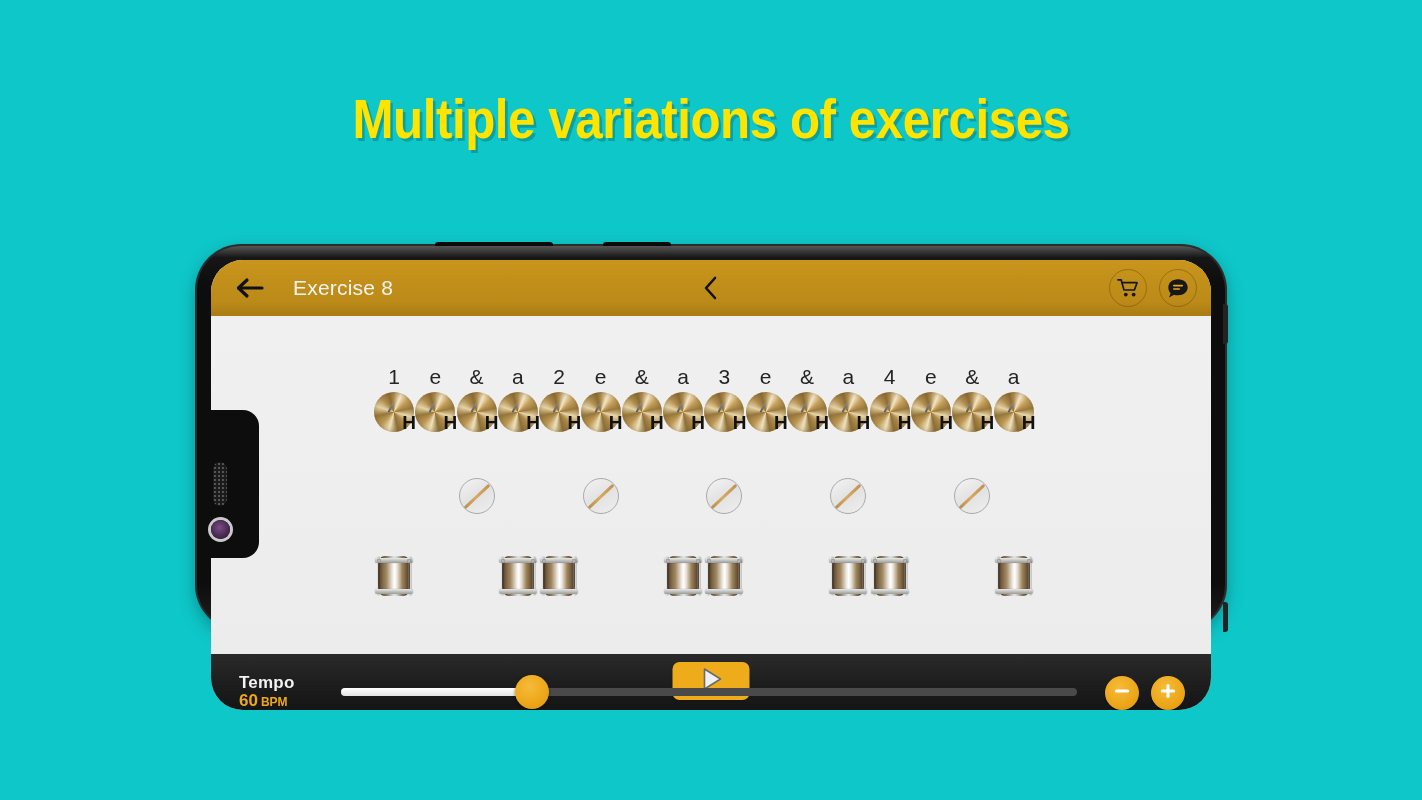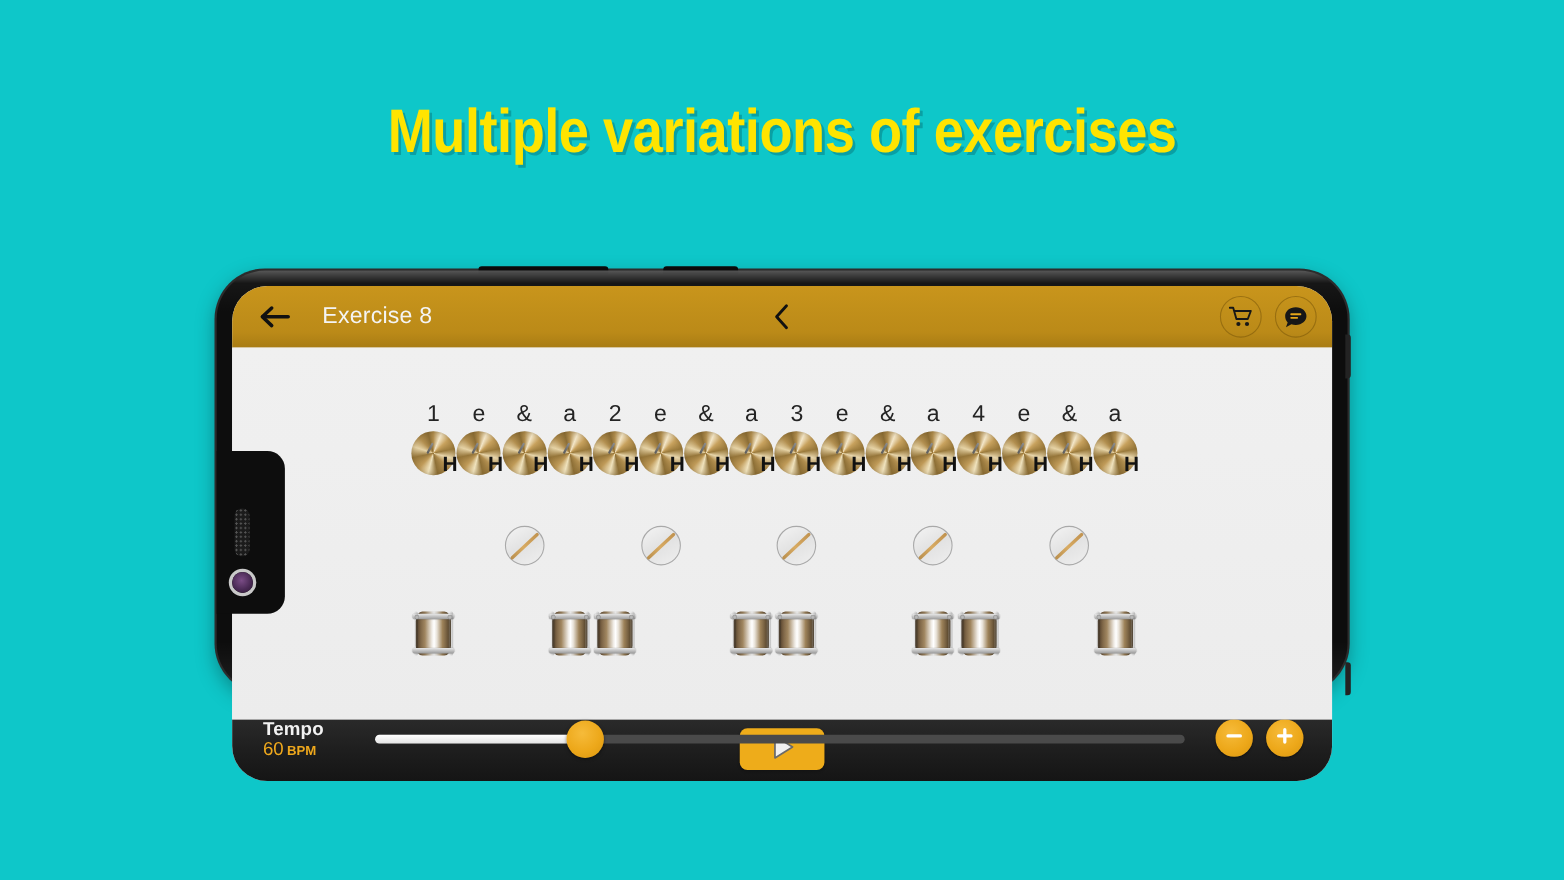--- a/index.html
+++ b/index.html
@@ -314,37 +314,37 @@
     justify-content: center;
     box-shadow: 0 1px 2px rgba(0,0,0,0.18);
   }
 
   
   #transport {
     flex: 0 0 56px;
     height: 56px;
     background: linear-gradient(180deg,#2a2a2a 0%, #1d1d1d 55%, #151515 100%);
     display: flex;
-    align-items: flex-start;
+    align-items: flex-end;
     padding: 0 26px 0 28px;
   }
   #tempo-block {
     width: 86px;
     flex: 0 0 auto;
     line-height: 1.05;
   }
   #tempo-block .t-label {
     font-size: 17px;
     font-weight: bold;
     color: #f2f2f2;
     letter-spacing: 0.2px;
   }
   #tempo-block .t-value {
     font-size: 17px;
-    font-weight: normal;
+    font-weight: bold;
     color: #efa81c;
     display: inline-block;
   }
   #tempo-block .t-unit {
     font-size: 12px;
     font-weight: bold;
     color: #efa81c;
     display: inline-block;
     margin-left: 3px;
   }

